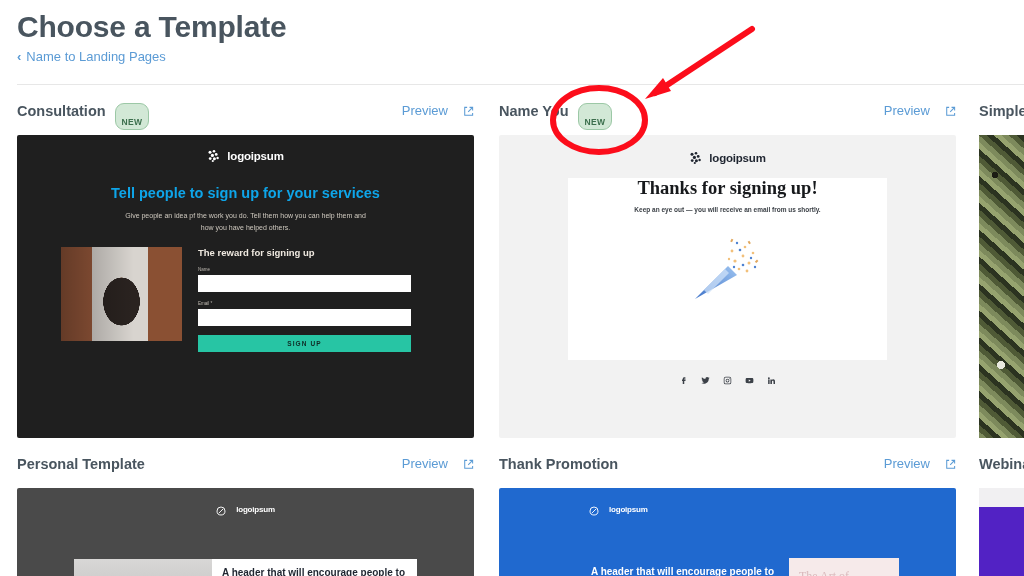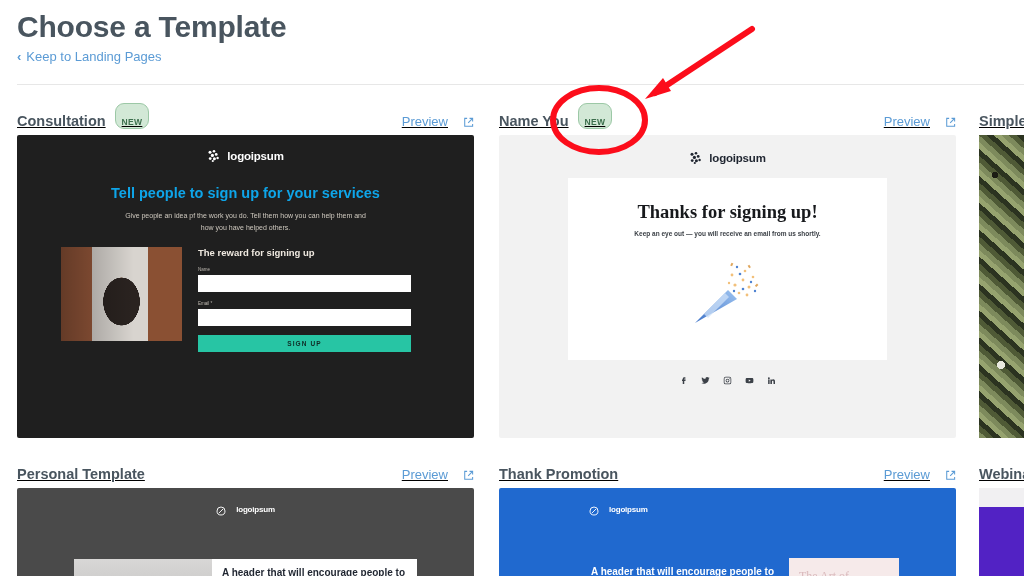--- a/index.html
+++ b/index.html
@@ -24,21 +24,21 @@
   .back-chevron { font-size: 13px; font-weight: bold; line-height: 1; }
   .divider { position: absolute; left: 17px; top: 84px; width: 1007px; height: 1px; background: #e7e7e7; }
 
   
   .grid { position: absolute; left: 17px; top: 103px; width: 1090px; }
   .row { display: flex; gap: 25px; }
   .row + .row { margin-top: 18px; }
   .card { width: 457px; flex: 0 0 457px; }
 
   .card-head {
-    display: flex; align-items: flex-end; height: 26px; margin-bottom: 6px; text-decoration: underline;
+    display: flex; align-items: flex-start; height: 26px; margin-bottom: 6px;
   }
   .card-title { font-size: 14.5px; font-weight: bold; color: #49555f; }
   .badge {
     margin-left: 9px; display: inline-block;
     font-size: 8.5px; font-weight: bold; letter-spacing: 0.3px;
     color: #3c6f4d; background: #d2e8d6; border: 1px solid #9cc8a6;
     border-radius: 9px; padding: 14px 6px 2px 6px; line-height: 1;
   }
   .preview-link {
     margin-left: auto; display: inline-flex; align-items: center; gap: 15px;
@@ -86,21 +86,21 @@
   }
 
   
   .t-thanks { background: #f2f2f2; }
   .t-thanks .logo-row { padding-top: 16px; }
   .t-thanks .logo-word { color: #1f2530; }
   .ty-panel {
     margin: 13px auto 0; width: 319px; height: 182px; background: #fff;
     display: flex; flex-direction: column; align-items: center;
   }
-  .ty-head { margin-top: 24px; font-family: "Liberation Serif", serif; font-size: 18.5px; font-weight: bold; color: #17191c; text-align: right; }
+  .ty-head { font-family: "Liberation Serif", serif; font-size: 18.5px; font-weight: bold; color: #17191c; text-align: right; }
   .ty-sub { margin-top: 7px; font-size: 6.5px; font-weight: bold; color: #3a3f45; }
   .popper { margin-top: 10px; width: 86px; height: 86px; }
   .ty-social { display: flex; justify-content: center; gap: 13px; margin-top: 11px; }
   .ty-social svg { width: 9px; height: 9px; fill: #3c4148; }
 
   
   .t-personal { background: #4a4a4a; }
   .t-book { background: #2069cf; }
   .promo-inner { display: flex; margin-top: 22px; }
   .promo-photo {
@@ -138,21 +138,21 @@
 </style>
 </head>
 <body>
 
 <div id="root">
 
   <div class="page-header">
     <div class="page-title">Choose a Template</div>
     <div class="back-link">
       <span class="back-chevron">‹</span>
-      <span>Keep to Landing Pages</span>
+      <span>Name to Landing Pages</span>
     </div>
   </div>
   <div class="divider"></div>
 
   <div class="grid">
 
     <div class="row">
 
       <div class="card">
         <div class="card-head">

